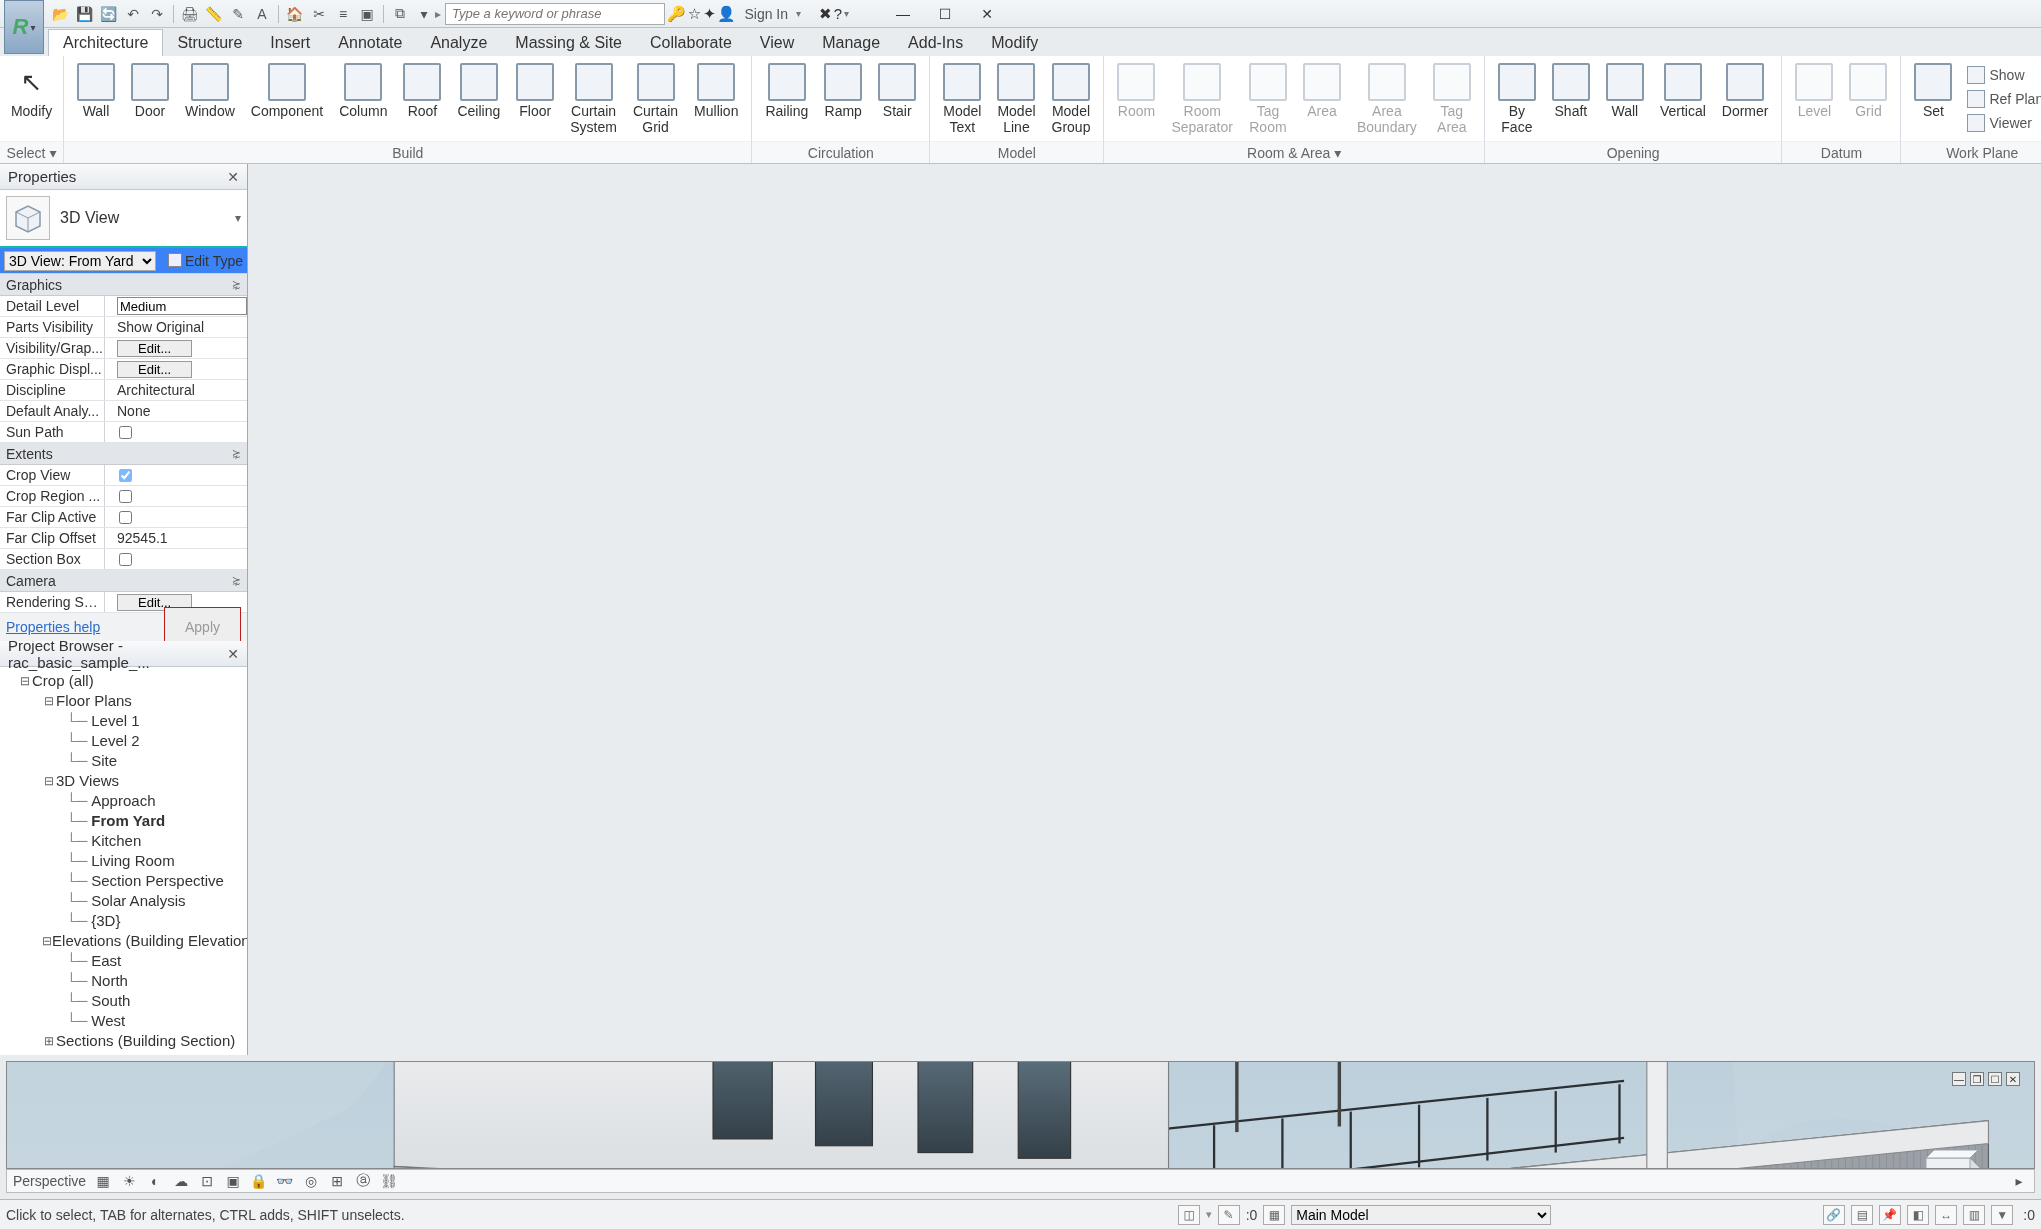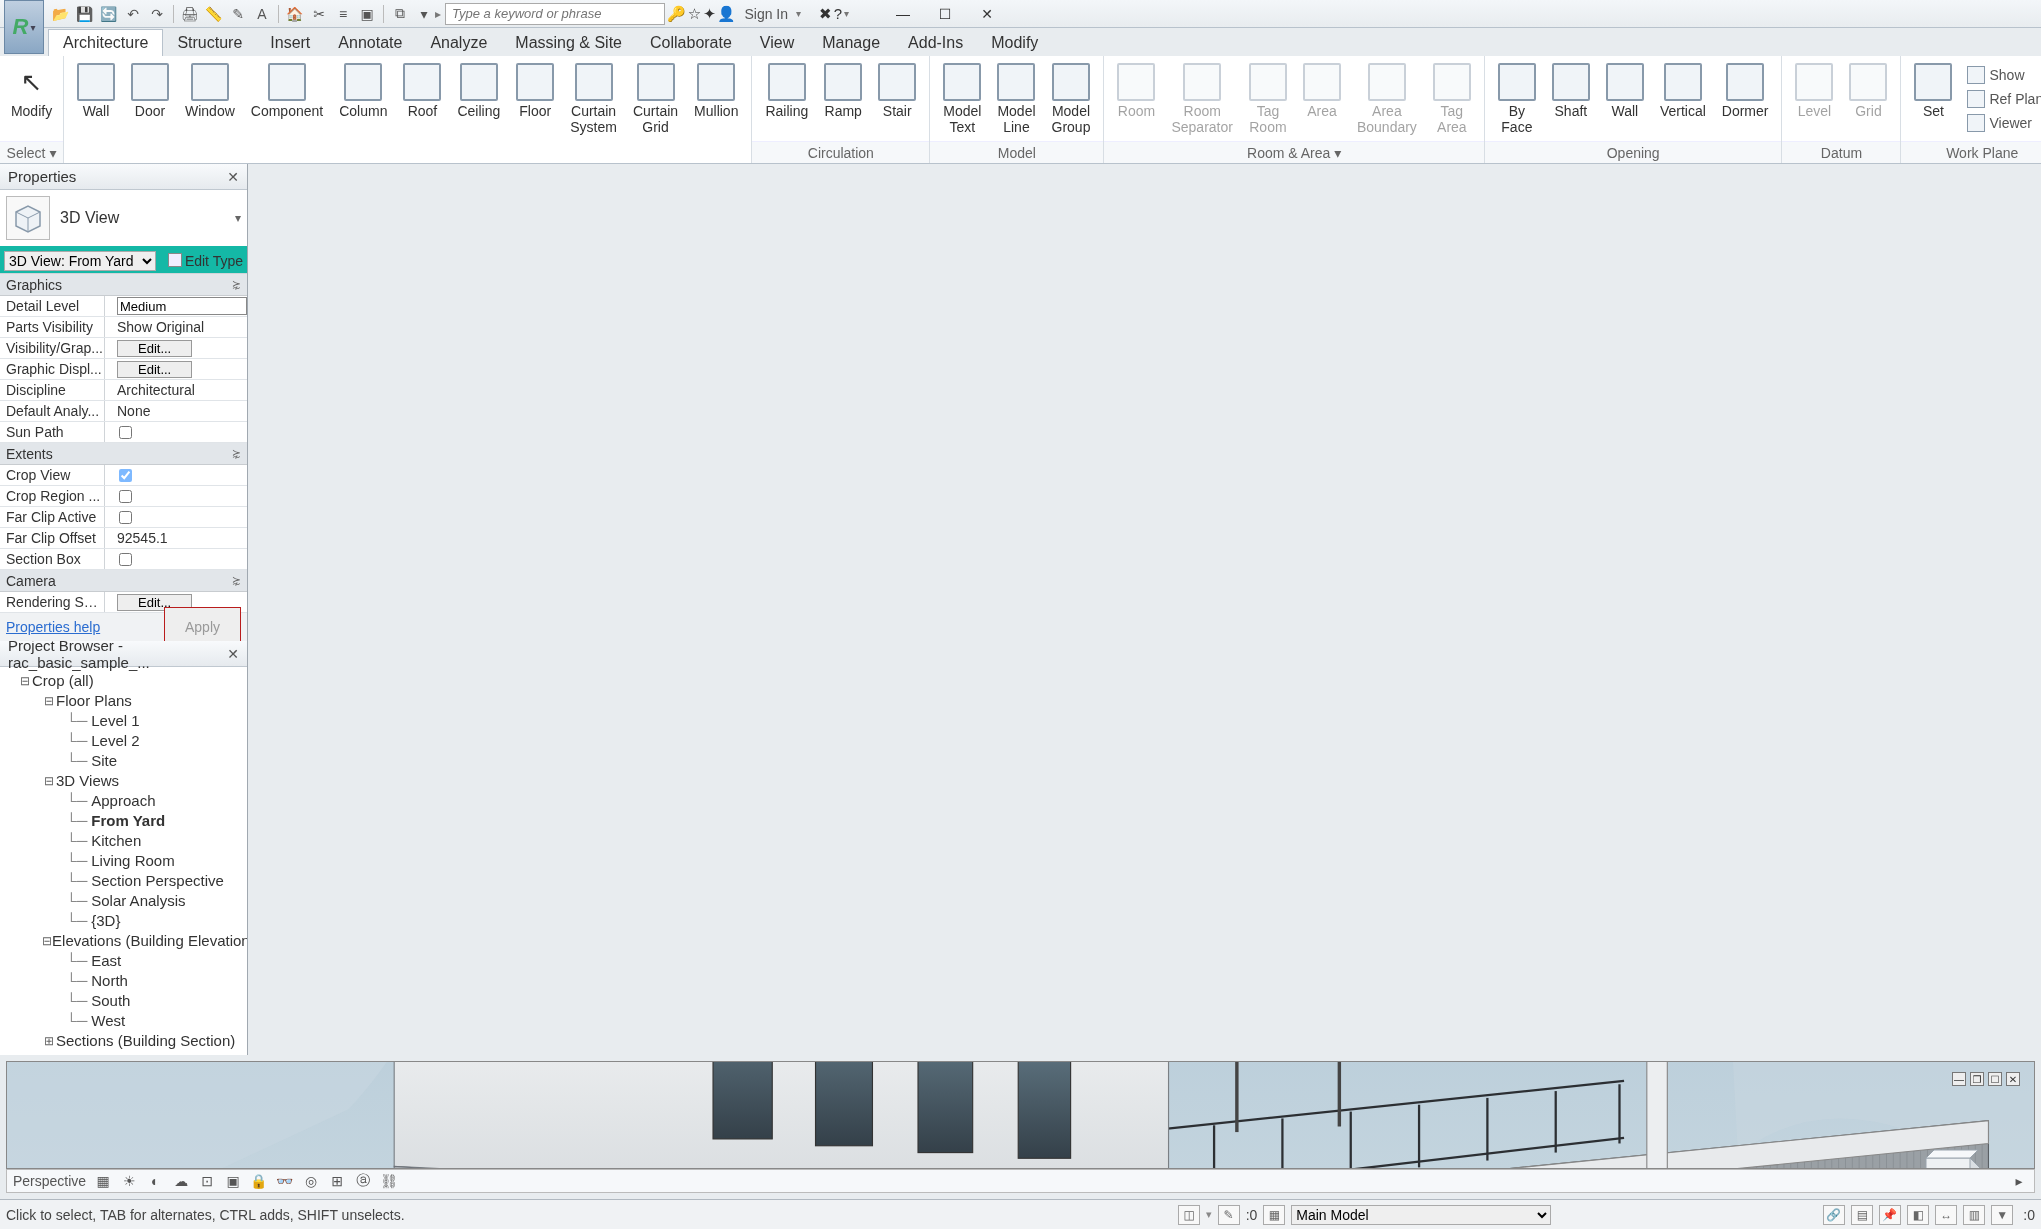--- a/index.html
+++ b/index.html
@@ -43,21 +43,21 @@
 
   
   .palette { width: 248px; background: #f0f2f4; border-right: 1px solid #a0a8b0; display: flex; flex-direction: column; }
   .palette .phead { height: 26px; background: linear-gradient(#f8fafc,#e6eaee); border-bottom: 1px solid #c0c8d0; display: flex; align-items: center; padding: 0 8px; font-size: 15px; }
   .palette .phead .x { margin-left: auto; font-size: 14px; cursor: pointer; color: #555; }
   .palette .type-sel { height: 58px; display: flex; align-items: center; padding: 6px; background: #fff; border-bottom: 2px solid #14b8a6; }
   .palette .type-sel .cube { width: 44px; height: 44px; border: 1px solid #bbb; background: #f8f8f8; display: flex; align-items: center; justify-content: center; margin-right: 10px; }
   .palette .type-sel .cube svg { width: 32px; height: 32px; }
   .palette .type-sel .tname { font-size: 16px; }
   .palette .type-sel .dd { margin-left: auto; font-size: 12px; color: #666; cursor: pointer; }
-  .palette .instance-row { height: 26px; display: flex; align-items: center; background: #14b8a6; border-bottom: 1px solid #d0d4d8; padding: 0 4px; font-size: 14px; }
+  .palette .instance-row { height: 26px; display: flex; align-items: center; background: #3b82f6; border-bottom: 1px solid #d0d4d8; padding: 0 4px; font-size: 14px; }
   .palette .instance-row select { flex: 1; font-size: 14px; border: 1px solid #aaa; height: 20px; }
   .palette .instance-row .edit-type { margin-left: 12px; font-size: 14px; cursor: pointer; display: flex; align-items: flex-start; gap: 3px; }
   .palette .group { background: #e2e6ea; height: 22px; display: flex; align-items: center; padding: 0 6px; font-size: 14px; border-bottom: 1px solid #c8ccd0; }
   .palette .group .exp { margin-left: auto; font-size: 11px; color: #666; }
   .palette .prow { height: 21px; display: flex; align-items: center; background: #fff; border-bottom: 1px solid #e0e4e8; font-size: 14px; }
   .palette .prow .plabel { width: 104px; padding-left: 6px; white-space: nowrap; overflow: hidden; text-overflow: ellipsis; }
   .palette .prow .pval { flex: 1; border-left: 1px solid #d0d4d8; padding-left: 12px; height: 100%; display: flex; align-items: center; }
   .palette .prow .pval input[type=text]{ width: 100%; border: 1px solid #888; font-size: 13px; height: 18px; padding: 0 2px; }
   .palette .prow .pval button { font-size: 13px; padding: 0 20px; border: 1px solid #999; background: #eee; cursor: pointer; }
   .palette .prow .pval input[type=checkbox]{ margin-left: 2px; }
@@ -213,20 +213,21 @@
         <div class="tool">
           <div class="ticon"></div>
           <div class="tlabel">Curtain
 Grid</div>
         </div>
         <div class="tool">
           <div class="ticon"></div>
           <div class="tlabel">Mullion</div>
         </div>
       </div>
+    <div class="ptitle">Build</div>
   </div>
 
   <div class="panel">
     <div class="tools" id="circ-tools">
         <div class="tool">
           <div class="ticon"></div>
           <div class="tlabel">Railing</div>
         </div>
         <div class="tool">
           <div class="ticon"></div>

